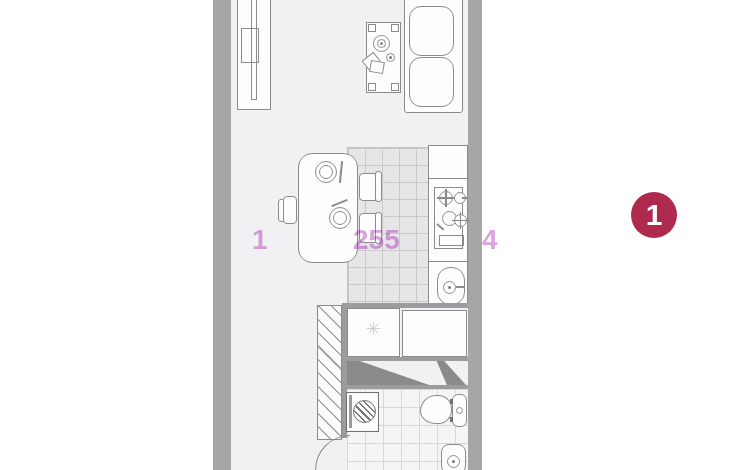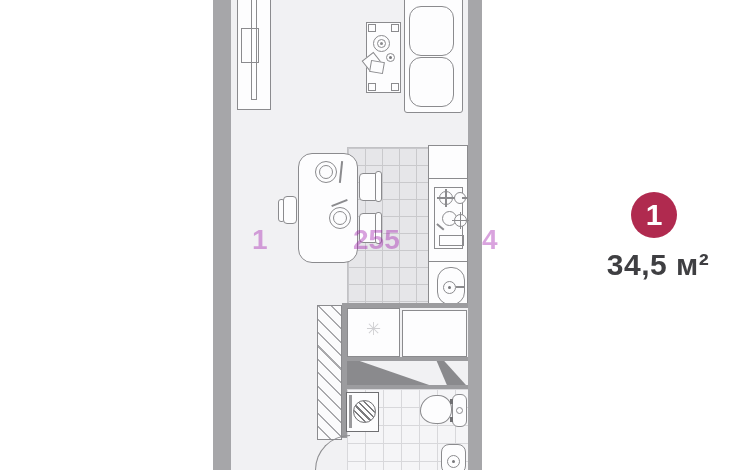--- a/index.html
+++ b/index.html
@@ -131,19 +131,18 @@
   <div class="lineg" style="left:450px;top:417px;width:3px;height:5px;background:#6f6f72;"></div>
 
   <div class="fp-box" style="left:441px;top:444px;width:25px;height:30px;border-radius:8px;"></div>
   <div class="dotcirc" style="left:447px;top:455px;width:13px;height:13px;"></div>
 
   <div class="arc" style="left:315px;top:435px;width:35px;height:35px;"></div>
 
   <div class="badge" style="left:631px;top:192px;width:46px;height:46px;font-size:30px;line-height:46px;">
     <span>1</span>
   </div>
-  <div class="area-label" style="left:578px;top:248px;width:160px;">34,5 м²</div>
 
   <span class="wm-frag" style="left:252px;top:224px;">1</span>
   <span class="wm-frag" style="left:353px;top:224px;">255</span>
   <span class="wm-frag" style="left:482px;top:224px;">4</span>
 
 </div>
 
 </body></html>

